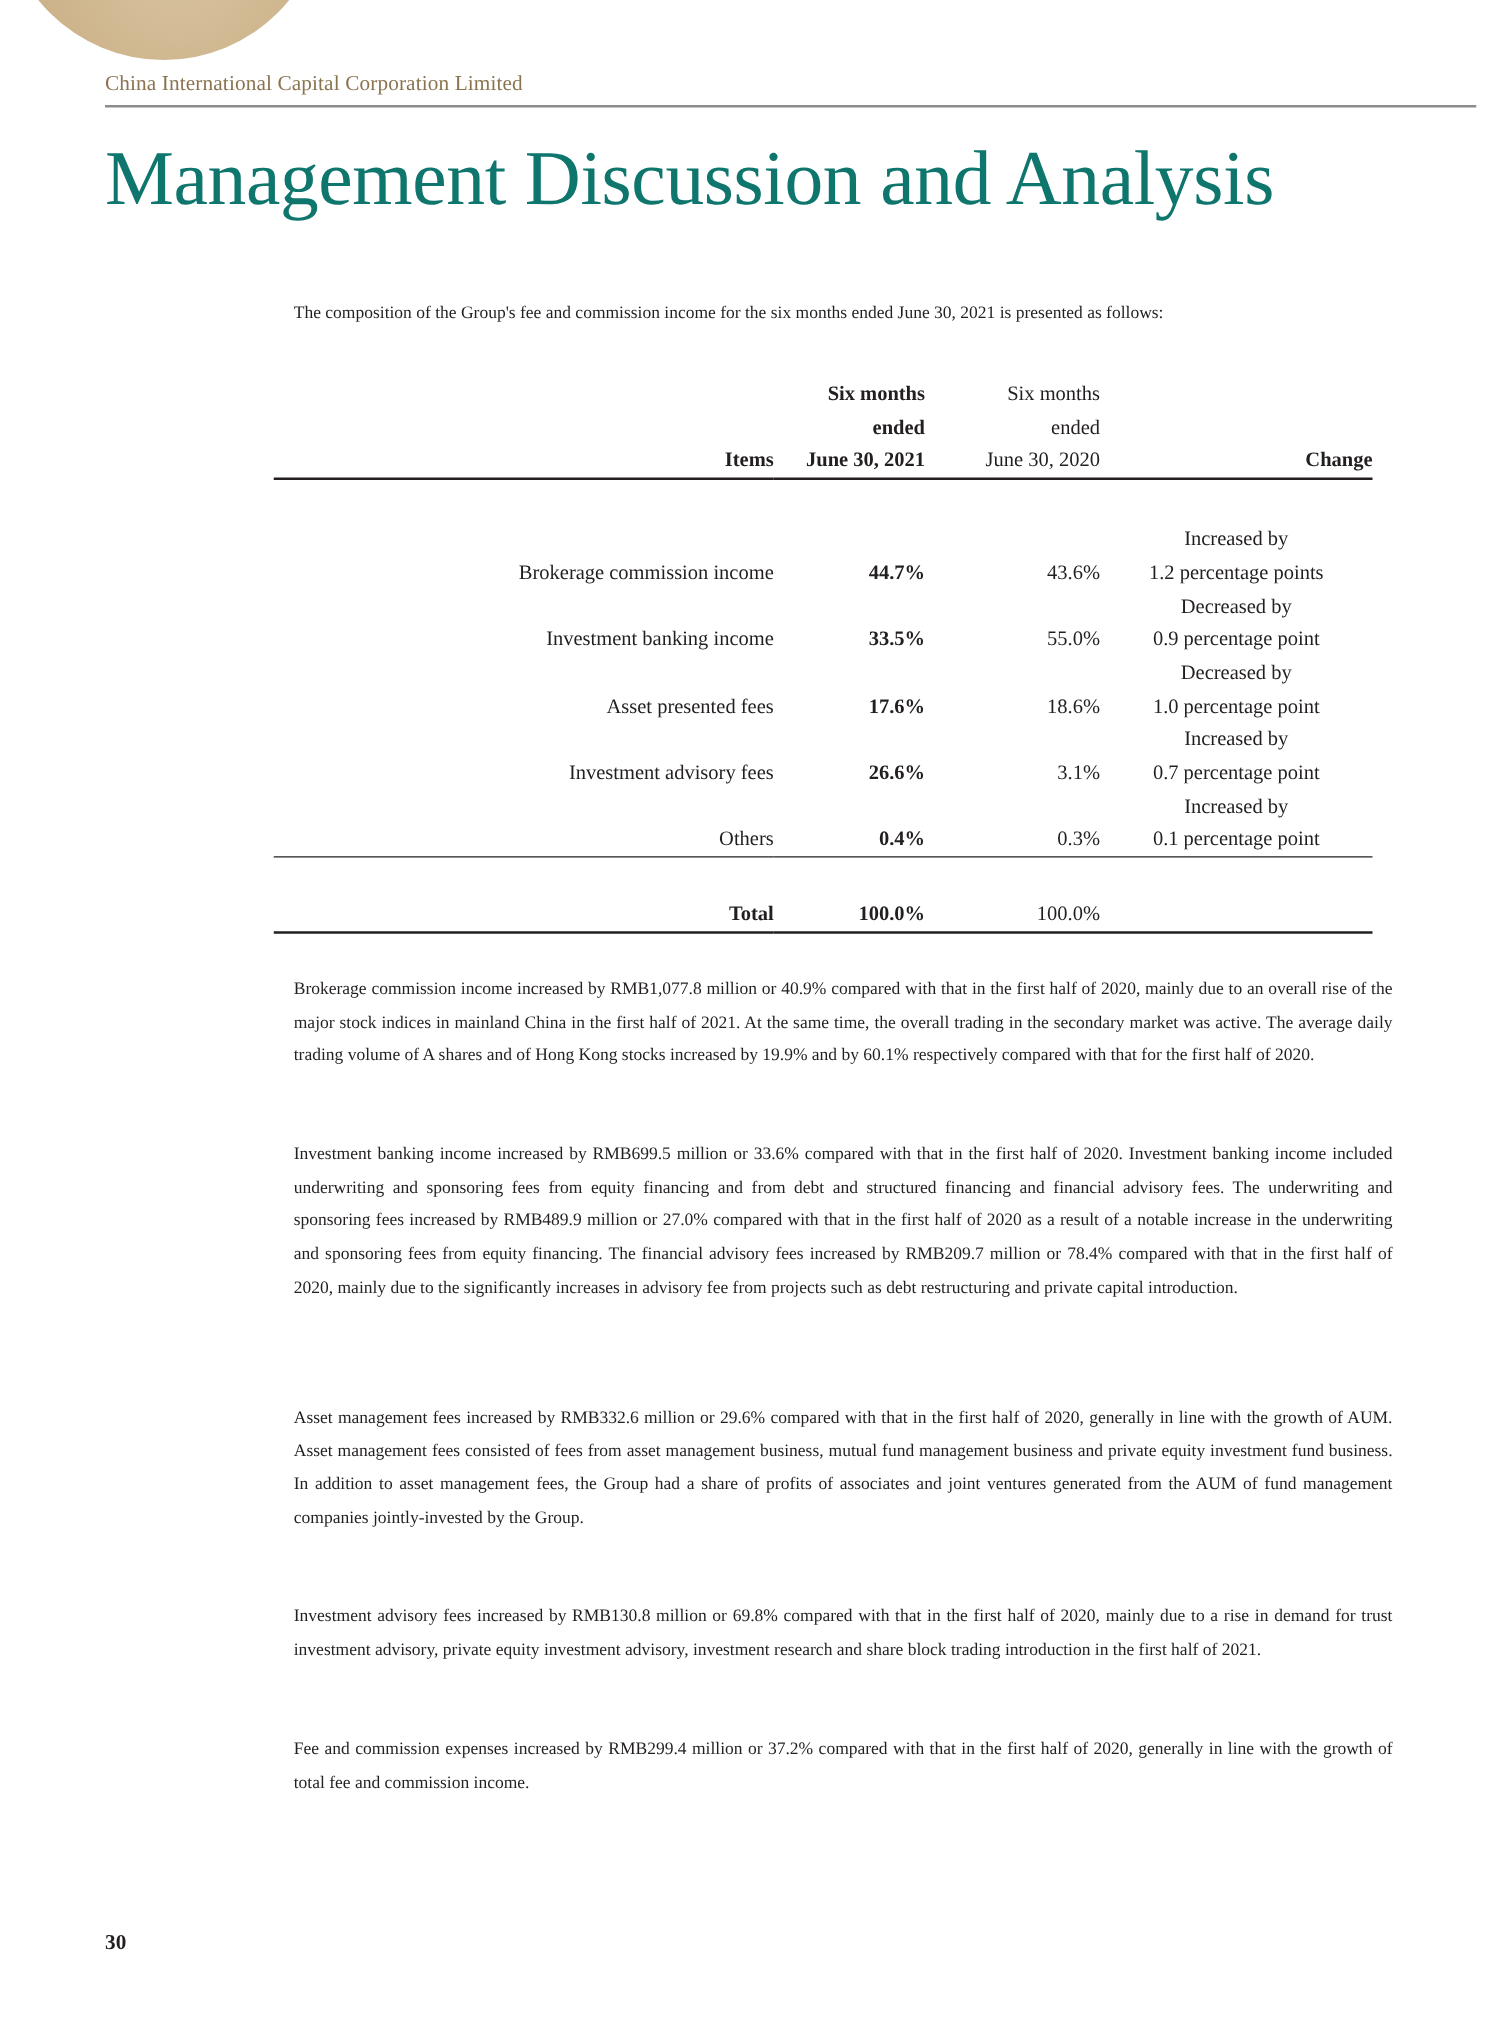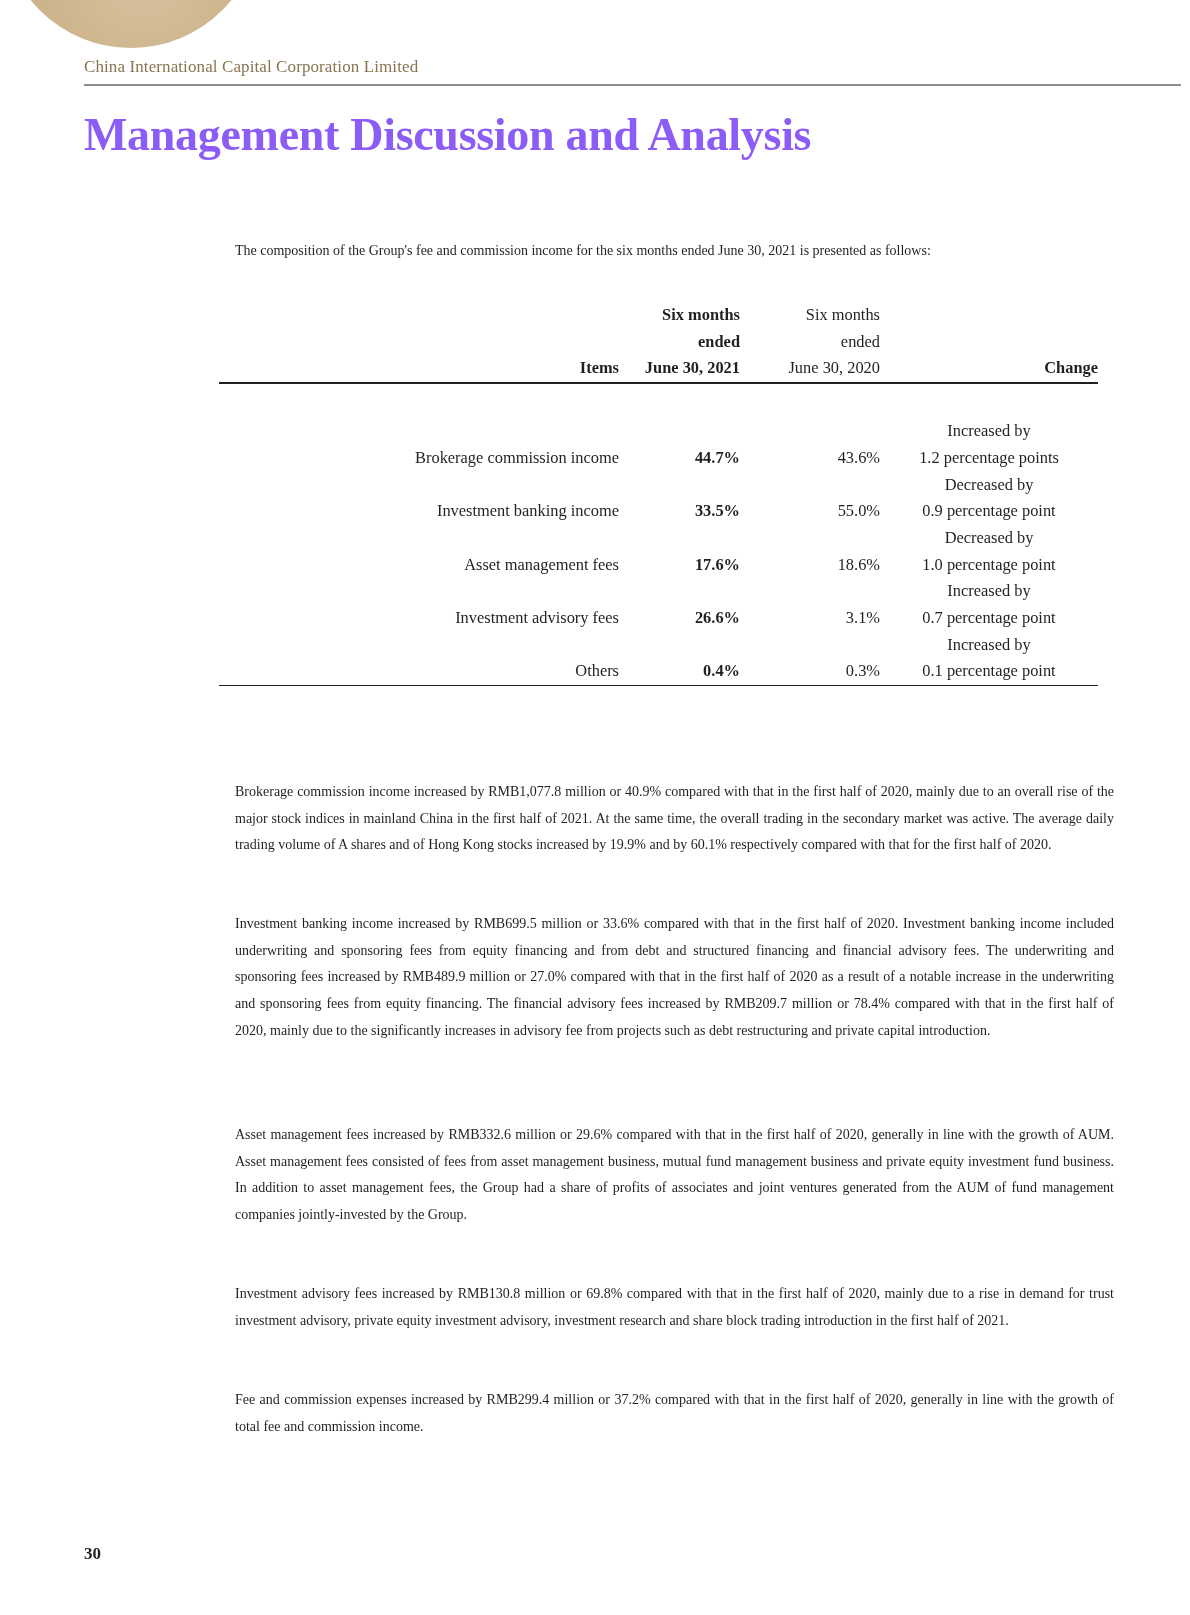--- a/index.html
+++ b/index.html
@@ -15,22 +15,22 @@
   .company {
     position: absolute; left: 84px; top: 57px; font-size: 17px; color: #8a7450;
     letter-spacing: 0.1px;
     text-align: right;
   }
   .header-rule {
     position: absolute; left: 84px; top: 84px; width: 1097px; height: 0;
     border-top: 2px solid #8c8c8c;
   }
   .page-title {
-    position: absolute; left: 84px; top: 108px; font-size: 46px; font-weight: bold;
-    color: #8b5cf6; margin: 0; letter-spacing: -0.3px;
+    position: absolute; left: 84px; top: 108px; font-size: 62px; font-weight: normal;
+    color: #0f766e; margin: 0; letter-spacing: -0.3px;
   }
   .content { position: absolute; left: 219px; width: 879px; }
   .para {
     font-size: 14px; line-height: 26.7px; text-align: justify; margin: 16px;
   }
   .intro { top: 222px; }
   table.fees {
     position: absolute; left: 219px; top: 302px; width: 879px;
     border-collapse: collapse; font-size: 16.4px;
   }
@@ -97,21 +97,21 @@
   <tr class="row">
     <td class="c-item">Investment banking income</td>
     <td class="c-2021">33.5%</td>
     <td class="c-2020">55.0%</td>
     <td class="c-change">
           <div>Decreased by</div>
           <div>0.9 percentage point</div>
         </td>
   </tr>
   <tr class="row">
-    <td class="c-item">Asset management fees</td>
+    <td class="c-item">Asset presented fees</td>
     <td class="c-2021">17.6%</td>
     <td class="c-2020">18.6%</td>
     <td class="c-change">
           <div>Decreased by</div>
           <div>1.0 percentage point</div>
         </td>
   </tr>
   <tr class="row">
     <td class="c-item">Investment advisory fees</td>
     <td class="c-2021">26.6%</td>
@@ -126,20 +126,26 @@
     <td class="c-2021">0.4%</td>
     <td class="c-2020">0.3%</td>
     <td class="c-change">
           <div>Increased by</div>
           <div>0.1 percentage point</div>
         </td>
   </tr>
   <tr class="total-spacer">
         <td colspan="4"></td>
       </tr>
+  <tr class="total-row">
+    <td class="c-item">Total</td>
+    <td class="c-2021">100.0%</td>
+    <td class="c-2020">100.0%</td>
+    <td class="c-change"></td>
+  </tr>
 </tbody>
   </table>
 
 <p class="content para" style="top:763px">Brokerage commission income increased by RMB1,077.8 million or 40.9% compared with that in the first half of 2020, mainly due to an overall rise of the major stock indices in mainland China in the first half of 2021. At the same time, the overall trading in the secondary market was active. The average daily trading volume of A shares and of Hong Kong stocks increased by 19.9% and by 60.1% respectively compared with that for the first half of 2020.</p>
 <p class="content para" style="top:895px">Investment banking income increased by RMB699.5 million or 33.6% compared with that in the first half of 2020. Investment banking income included underwriting and sponsoring fees from equity financing and from debt and structured financing and financial advisory fees. The underwriting and sponsoring fees increased by RMB489.9 million or 27.0% compared with that in the first half of 2020 as a result of a notable increase in the underwriting and sponsoring fees from equity financing. The financial advisory fees increased by RMB209.7 million or 78.4% compared with that in the first half of 2020, mainly due to the significantly increases in advisory fee from projects such as debt restructuring and private capital introduction.</p>
 <p class="content para" style="top:1106px">Asset management fees increased by RMB332.6 million or 29.6% compared with that in the first half of 2020, generally in line with the growth of AUM. Asset management fees consisted of fees from asset management business, mutual fund management business and private equity investment fund business. In addition to asset management fees, the Group had a share of profits of associates and joint ventures generated from the AUM of fund management companies jointly-invested by the Group.</p>
 <p class="content para" style="top:1265px">Investment advisory fees increased by RMB130.8 million or 69.8% compared with that in the first half of 2020, mainly due to a rise in demand for trust investment advisory, private equity investment advisory, investment research and share block trading introduction in the first half of 2021.</p>
 <p class="content para" style="top:1371px">Fee and commission expenses increased by RMB299.4 million or 37.2% compared with that in the first half of 2020, generally in line with the growth of total fee and commission income.</p>
 
 <div class="page-num">30</div>

